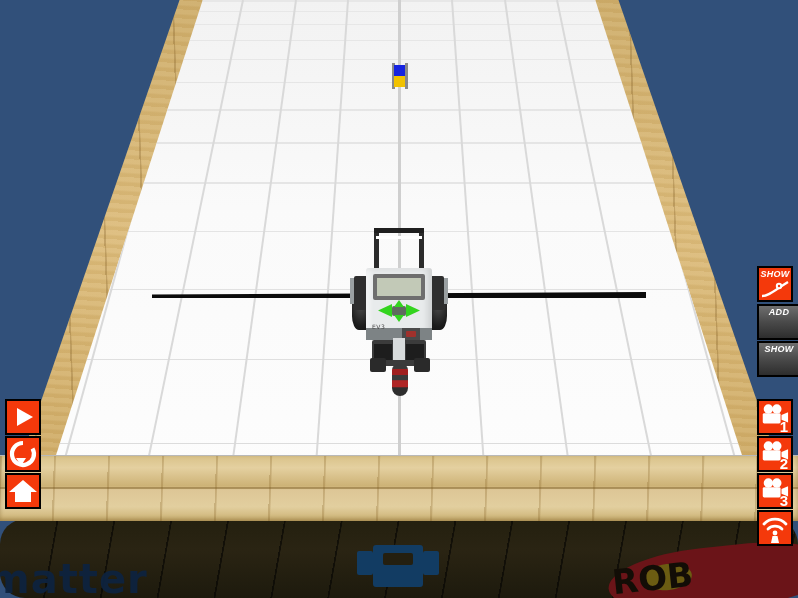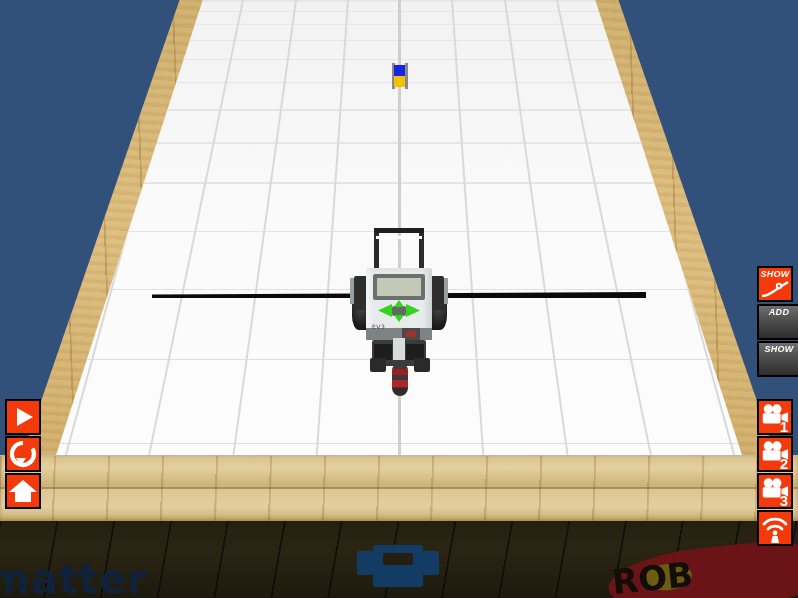--- a/index.html
+++ b/index.html
@@ -37,20 +37,21 @@
     height: 79px;
     background:
       repeating-linear-gradient(
         100deg,
         rgba(0,0,0,0.55) 0px,
         rgba(0,0,0,0.55) 1.5px,
         rgba(0,0,0,0.0) 2px,
         rgba(0,0,0,0.0) 56px
       ),
       linear-gradient(180deg, #24200f 0%, #2a2413 40%, #1d1a0d 100%);
+    border-radius: 25px;
   }
   .floor-logo-left {
     position: absolute;
     left: -12px;
     bottom: -4px;
     font-size: 40px;
     font-weight: bold;
     letter-spacing: 1px;
     color: #0d2340;
     opacity: 0.92;

